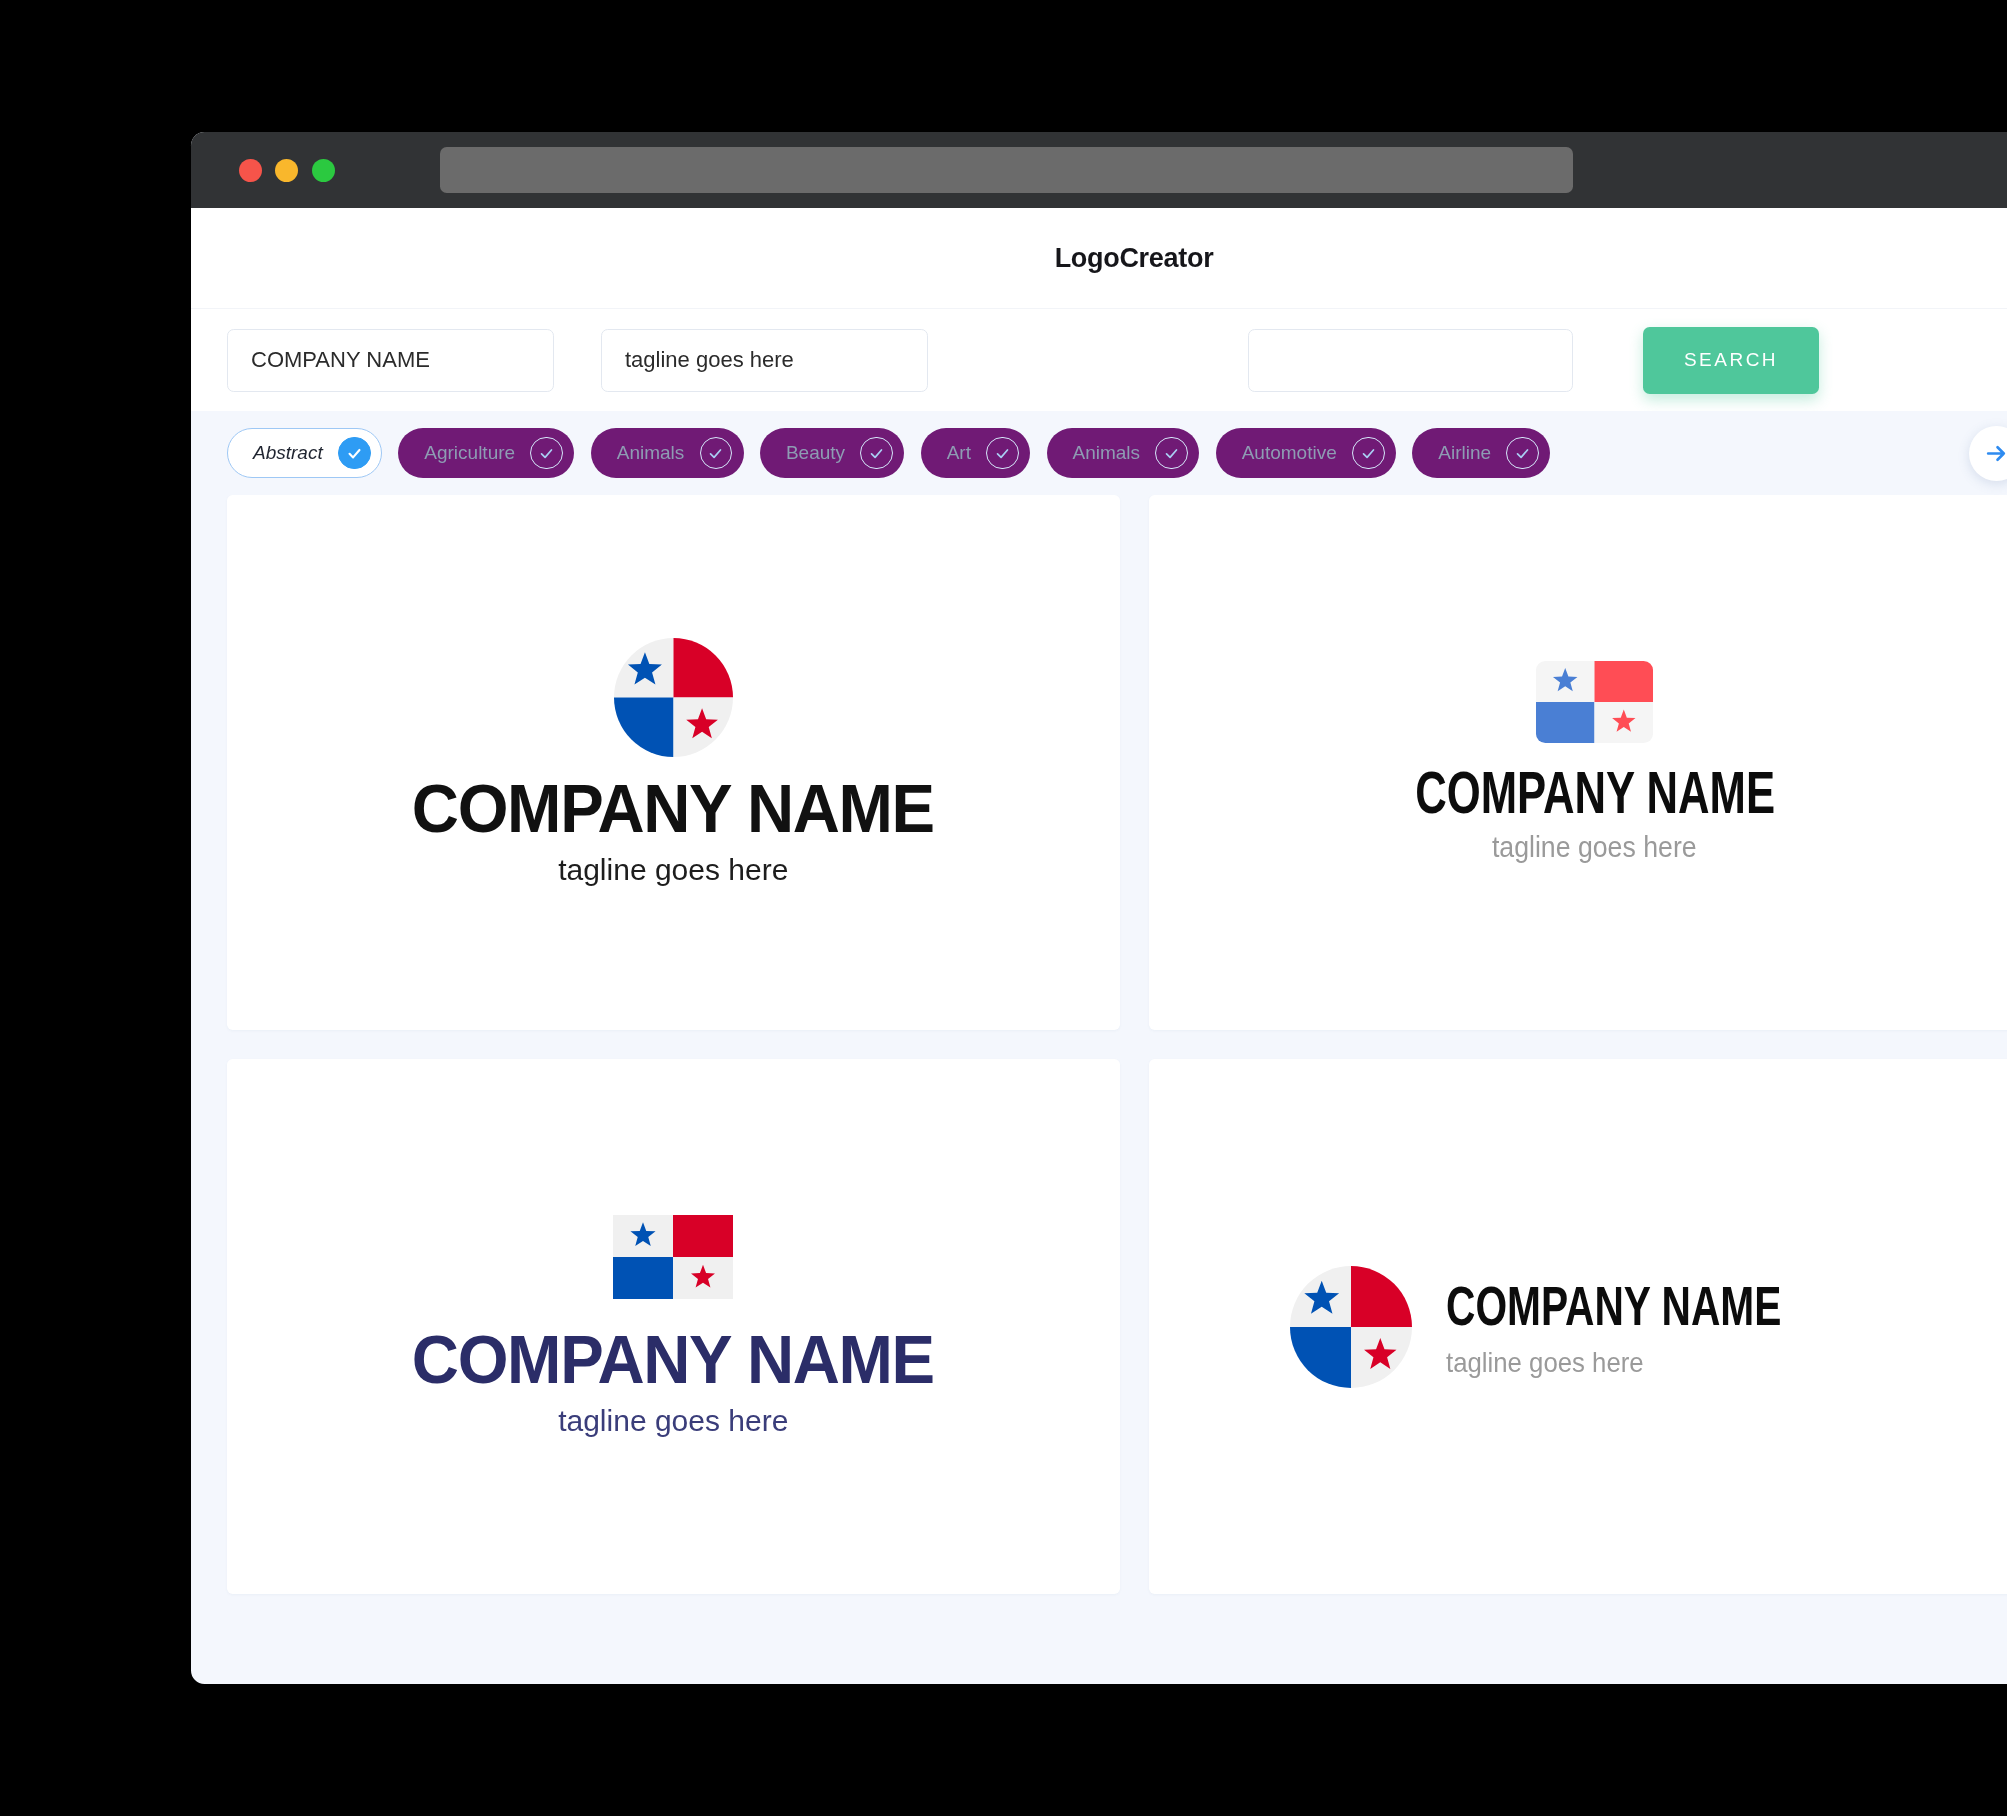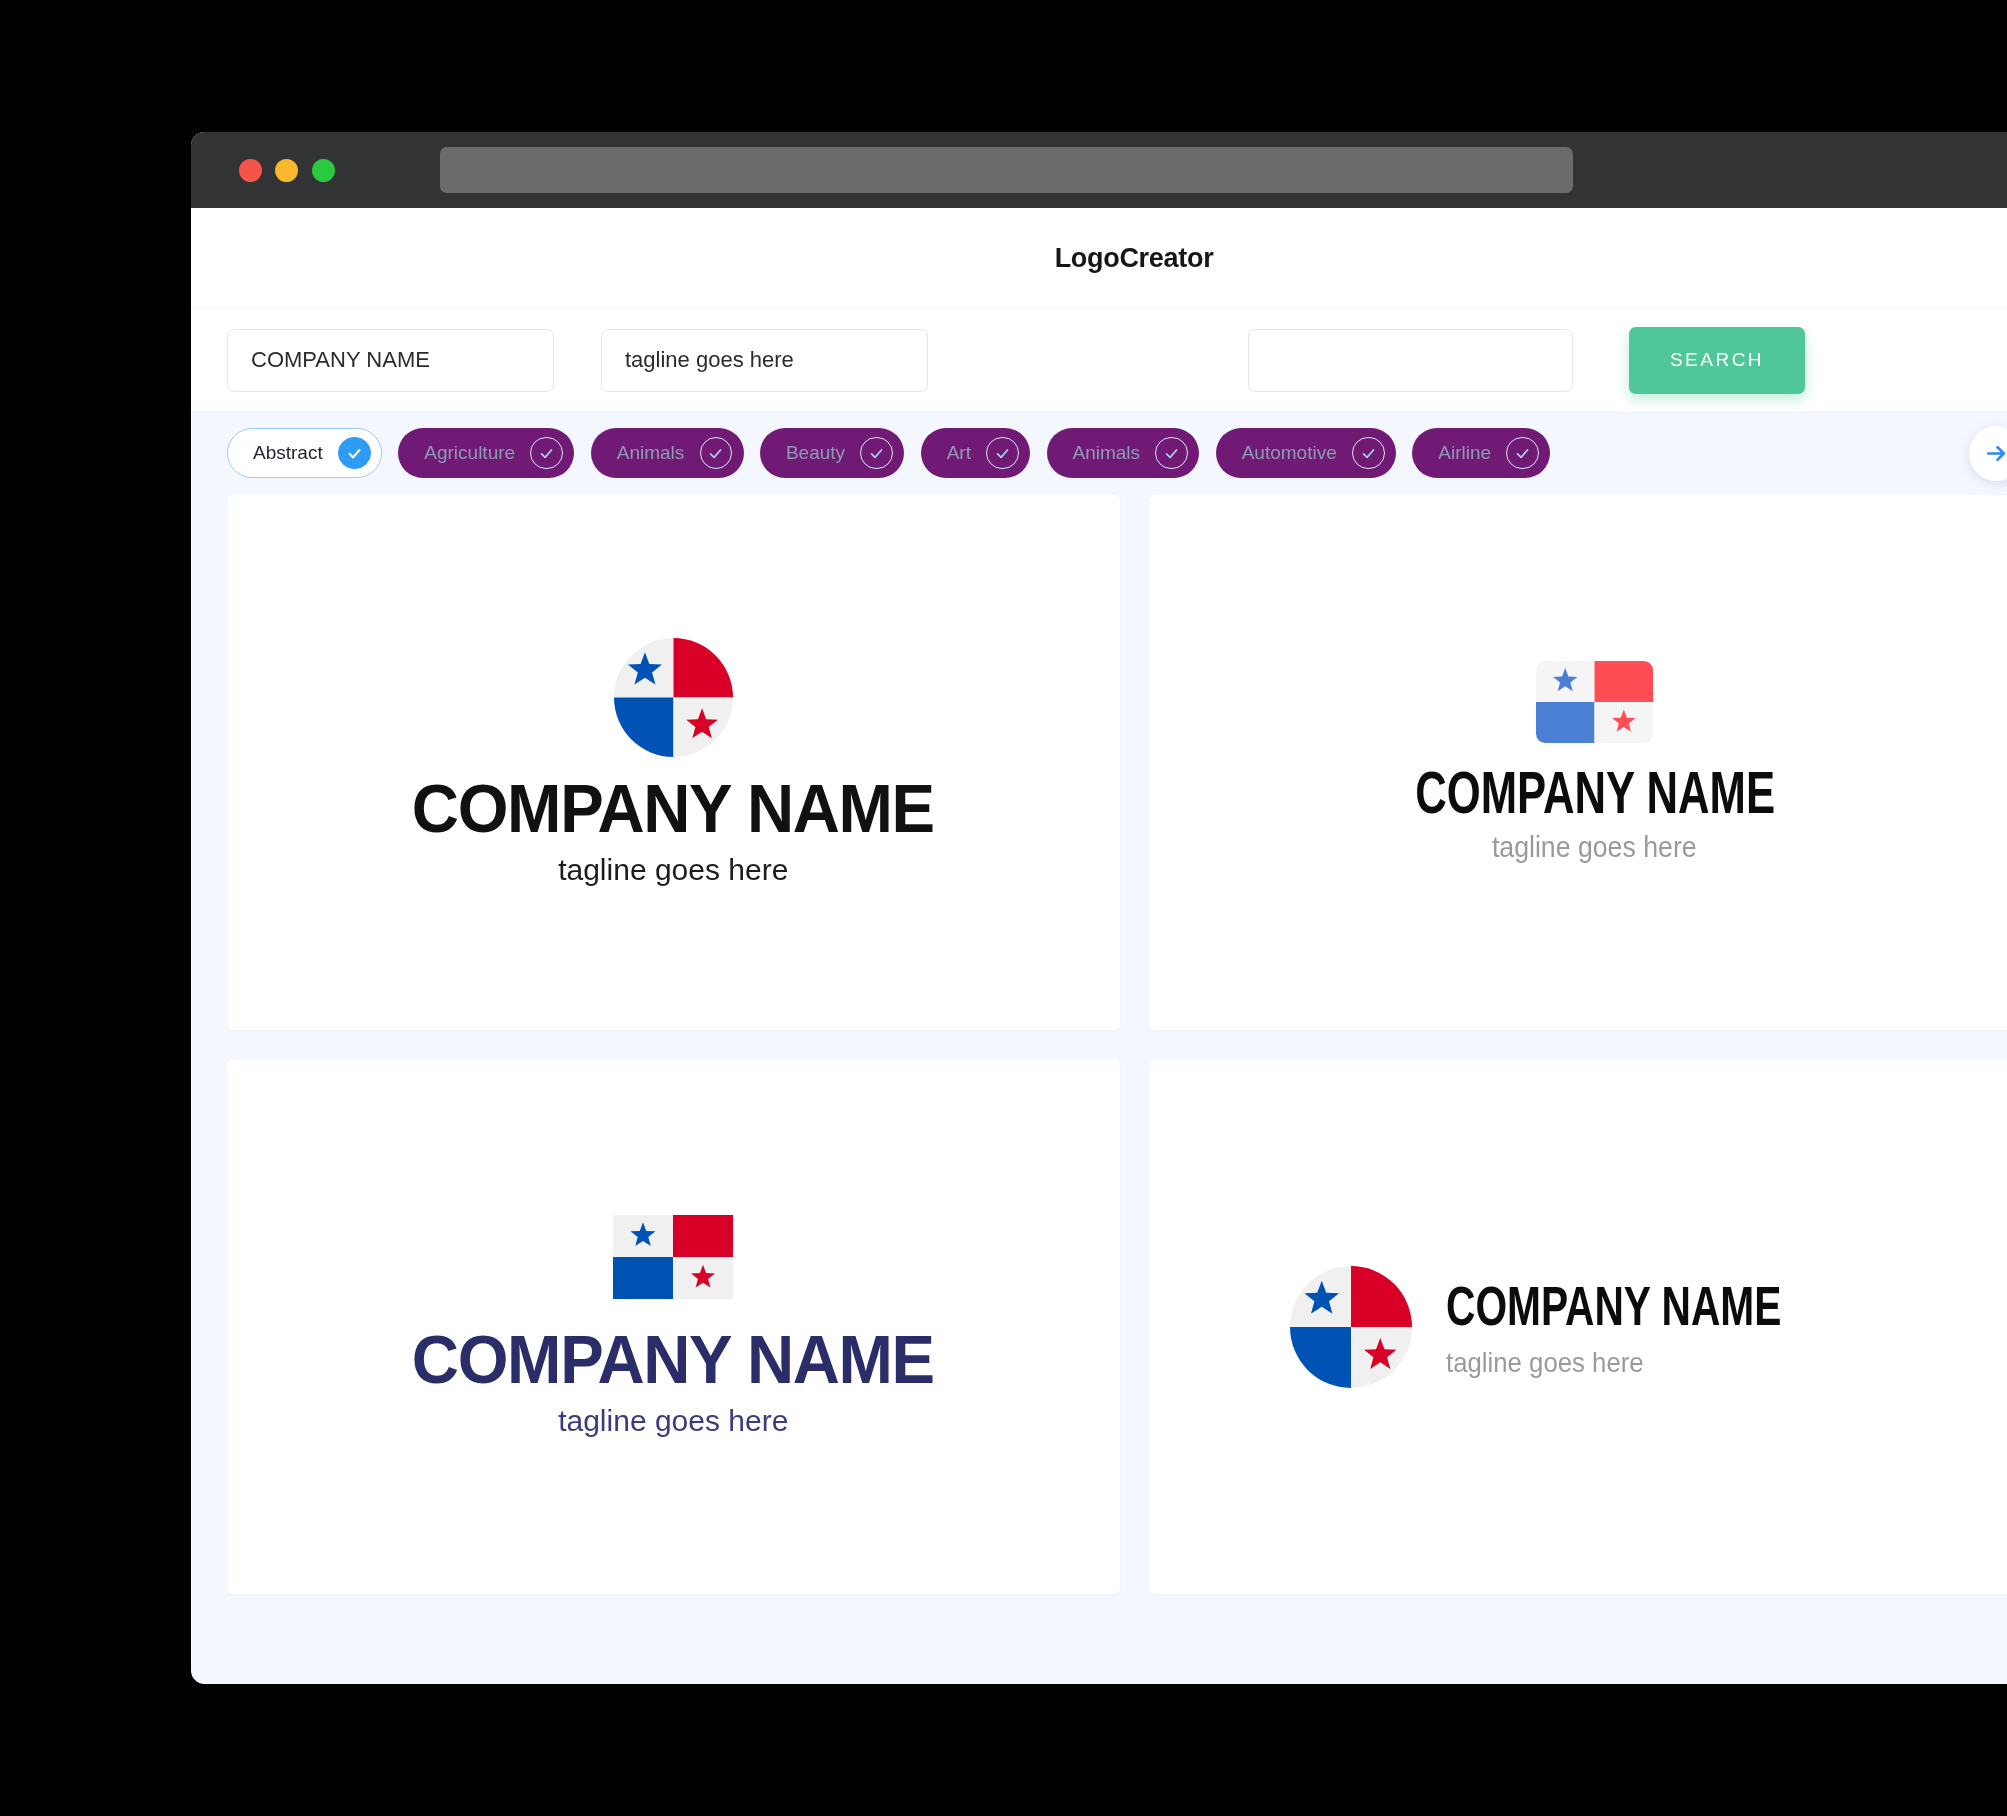--- a/index.html
+++ b/index.html
@@ -79,21 +79,21 @@
     font-size: 22px;
     color: #2b2b2b;
     padding: 0 23px;
     outline: none;
   }
   .field::placeholder { color: #2b2b2b; }
   .field.company  { width: 327px; }
   .field.tagline  { width: 327px; margin-left: 47px; }
   .field.keyword  { width: 325px; margin-left: 320px; }
   .search-btn {
-    margin-left: 56px;
+    margin-left: 70px;
     width: 176px; height: 67px;
     background: #4fc79b;
     color: #ffffff;
     border: none;
     border-radius: 6.7px;
     font-family: "Liberation Sans", sans-serif;
     font-size: 19px;
     letter-spacing: 2.5px;
     cursor: pointer;
     box-shadow: 0 5.7px 13.4px rgba(79,199,155,0.33);
@@ -120,20 +120,21 @@
     border: 1.4px solid transparent;
     font-size: 19px;
     color: #8e9cb3;
     white-space: nowrap;
     cursor: pointer;
   }
   .chip.active {
     background: #ffffff;
     border-color: #9ec8f5;
     color: #1f2430;
+    font-style: italic;
   }
   .check {
     width: 32.5px; height: 32.5px;
     border-radius: 50%;
     border: 1.5px solid #d5e6fa;
     display: flex;
     align-items: center;
     justify-content: center;
     flex: 0 0 auto;
   }

